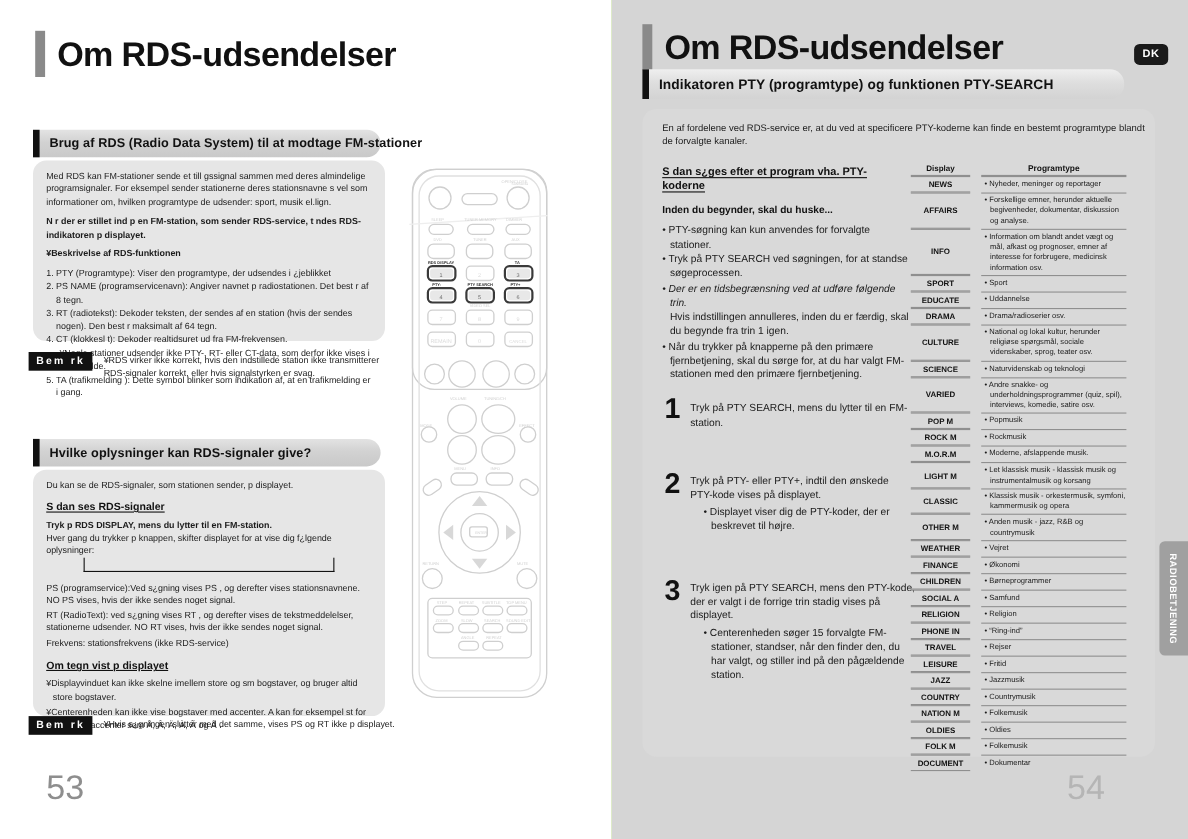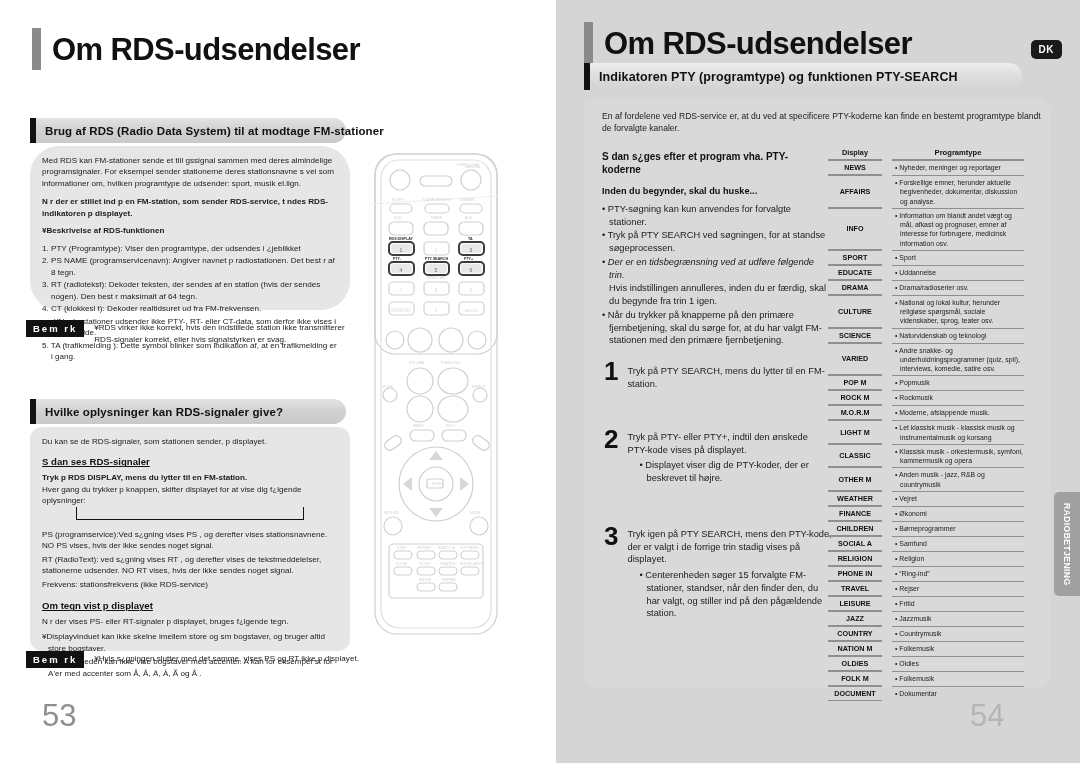--- a/index.html
+++ b/index.html
@@ -155,21 +155,21 @@
     <div class="pg-title" style="position:absolute; left:32px; top:28px;">
       <div class="title-bar-accent"></div>
       <div class="pg-title-text">Om RDS-udsendelser</div>
     </div>
 
     <div class="sec-head" style="position:absolute; left:30px; top:118px; width:316px;">
       <div class="bar"></div>
       <div class="txt">Brug af RDS (Radio Data System) til at modtage FM-stationer</div>
     </div>
 
-    <div class="panel" style="position:absolute; left:30px; top:146px; width:320px; height:164px;border-radius:29px;">
+    <div class="panel" style="position:absolute; left:30px; top:146px; width:320px; height:164px;">
       <p class="body-txt">Med RDS kan FM-stationer sende et till gssignal sammen med deres almindelige programsignaler. For eksempel sender stationerne deres stationsnavne s vel som informationer om, hvilken programtype de udsender: sport, musik el.lign.</p>
       <p class="body-txt bold" style="margin-top:7px;">N r der er stillet ind p  en FM-station, som sender RDS-service, t ndes RDS-indikatoren p  displayet.</p>
       <p class="body-txt bold" style="margin-top:5px;">¥Beskrivelse af RDS-funktionen</p>
       <div class="body-txt" style="text-indent:-9px;padding-left:9px;margin-bottom:1px;">1. PTY (Programtype): Viser den programtype, der udsendes i ¿jeblikket</div>
       <div class="body-txt" style="text-indent:-9px;padding-left:9px;margin-bottom:1px;">2. PS NAME (programservicenavn): Angiver navnet p  radiostationen. Det best r af 8 tegn.</div>
       <div class="body-txt" style="text-indent:-9px;padding-left:9px;margin-bottom:1px;">3. RT (radiotekst): Dekoder teksten, der sendes af en station (hvis der sendes nogen). Den best r maksimalt af 64 tegn.</div>
       <div class="body-txt" style="text-indent:-9px;padding-left:9px;margin-bottom:1px;">4. CT (klokkesl t): Dekoder realtidsuret ud fra FM-frekvensen.</div>
       <div class="body-txt" style="text-indent:-4px;padding-left:16px;margin-bottom:1px;">¥Nogle stationer udsender ikke PTY-, RT- eller CT-data, som derfor ikke vises i alle tilf lde.</div>
       <div class="body-txt" style="text-indent:-9px;padding-left:9px;">5. TA (trafikmelding ): Dette symbol blinker som indikation af, at en trafikmelding er i gang.</div>
     </div>
@@ -190,21 +190,20 @@
       <div class="body-txt bold">Tryk p  RDS DISPLAY, mens du lytter til en FM-station.</div>
       <div class="body-txt">Hver gang du trykker p  knappen, skifter displayet for at vise dig f¿lgende oplysninger:</div>
 
       <div class="flowbox"></div>
 
       <div class="body-txt" style="margin-bottom:2px;">PS (programservice):Ved s¿gning vises  PS , og derefter vises stationsnavnene. NO PS  vises, hvis der ikke sendes noget signal.</div>
       <div class="body-txt" style="margin-bottom:2px;">RT (RadioText): ved s¿gning vises  RT , og derefter vises de tekstmeddelelser, stationerne udsender.  NO RT  vises, hvis der ikke sendes noget signal.</div>
       <div class="body-txt">Frekvens: stationsfrekvens (ikke RDS-service)</div>
 
       <div class="underline-head" style="margin-top:10px;">Om tegn vist p  displayet</div>
-      <div class="body-txt" style="margin-bottom:3px;">N r der vises PS- eller RT-signaler p  displayet, bruges f¿lgende tegn.</div>
       <div class="yen-line" style="margin-bottom:2px;">¥Displayvinduet kan ikke skelne imellem store og sm  bogstaver, og bruger altid store bogstaver.</div>
       <div class="yen-line">¥Centerenheden kan ikke vise bogstaver med accenter.  A  kan for eksempel st  for  A'er  med accenter som  Å, Â, Ä, À, Ã og Å .</div>
     </div>
 
     <div class="note-row" style="position:absolute; left:26px; top:651px; width:340px;">
       <div class="note-badge">Bem rk</div>
       <div class="note-text">¥Hvis s¿gningen slutter med det samme, vises  PS  og  RT  ikke p  displayet.</div>
     </div>
 
     <div class="pagenum" style="left:42px; top:698px;">53</div>
@@ -366,21 +365,21 @@
       <div class="bar" style="height:27px;"></div>
       <div class="txt" style="font-size:12.5px;">Indikatoren PTY (programtype) og funktionen PTY-SEARCH</div>
     </div>
 
     <div class="rpanel" style="position:absolute; left:28px; top:99px; width:466px; height:589px;"></div>
 
     <div style="position:absolute; left:46px; top:110px; width:440px; font-size:8.6px; line-height:1.45; color:#1b1b1b;">En af fordelene ved RDS-service er, at du ved at specificere PTY-koderne kan finde en bestemt programtype blandt de forvalgte kanaler.</div>
 
     <div style="position:absolute; left:46px; top:150px; width:215px; font-size:10px; font-weight:bold;
                 color:#111; line-height:1.32;">
-      <span style="text-underline-offset:2px;">S dan s¿ges efter et program vha. PTY-koderne</span>
+      <span style="text-decoration:underline; text-underline-offset:2px;">S dan s¿ges efter et program vha. PTY-koderne</span>
     </div>
 
     <div style="position:absolute; left:46px; top:186px; width:225px; font-size:9.2px; font-weight:bold; color:#111;">Inden du begynder, skal du huske...</div>
 
     <div style="position:absolute; left:46px; top:203px; width:228px;">
       <div class="step-body bullet" style="margin-bottom:1px;">• PTY-søgning kan kun anvendes for forvalgte stationer.</div>
       <div class="step-body bullet" style="margin-bottom:1px;">• Tryk på PTY SEARCH ved søgningen, for at standse søgeprocessen.</div>
       <div class="step-body bullet" style="margin-bottom:1px;font-style:italic;">• Der er en tidsbegrænsning ved at udføre følgende trin.</div>
       <div class="step-body" style="padding-left:7px;margin-bottom:1px;">Hvis indstillingen annulleres, inden du er færdig, skal du begynde fra trin 1 igen.</div>
       <div class="step-body bullet">• Når du trykker på knapperne på den primære fjernbetjening, skal du sørge for, at du har valgt FM-stationen med den primære fjernbetjening.</div>

